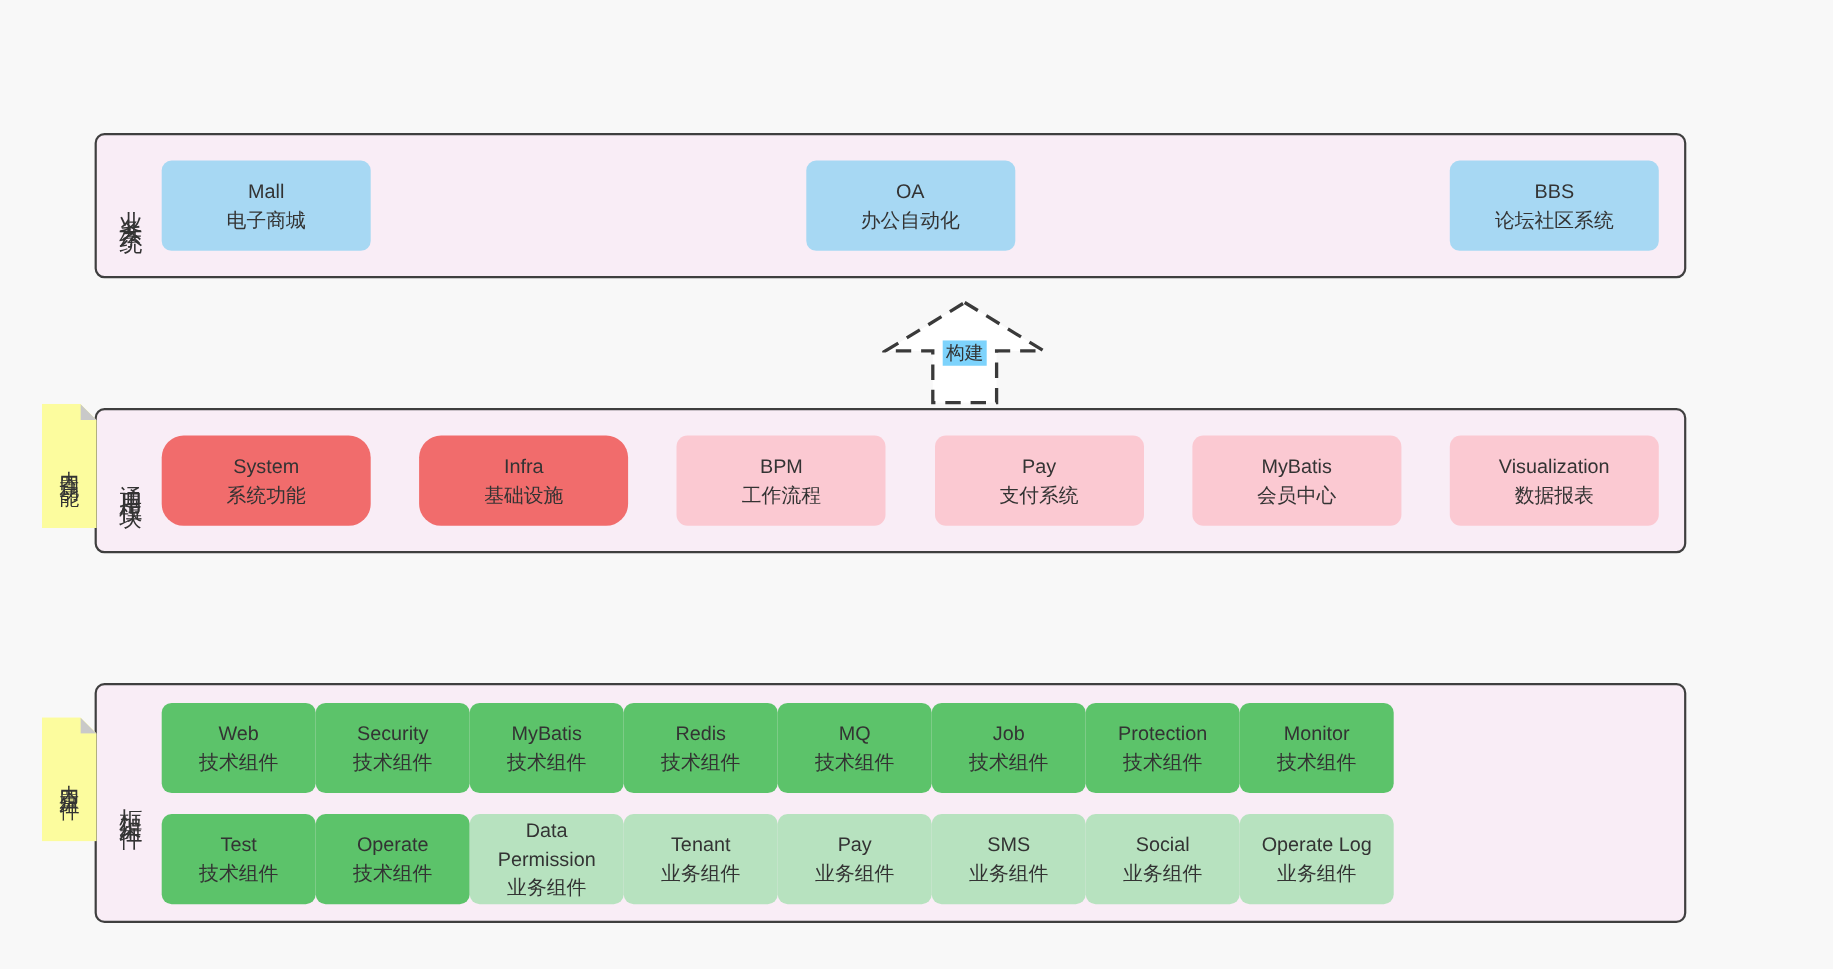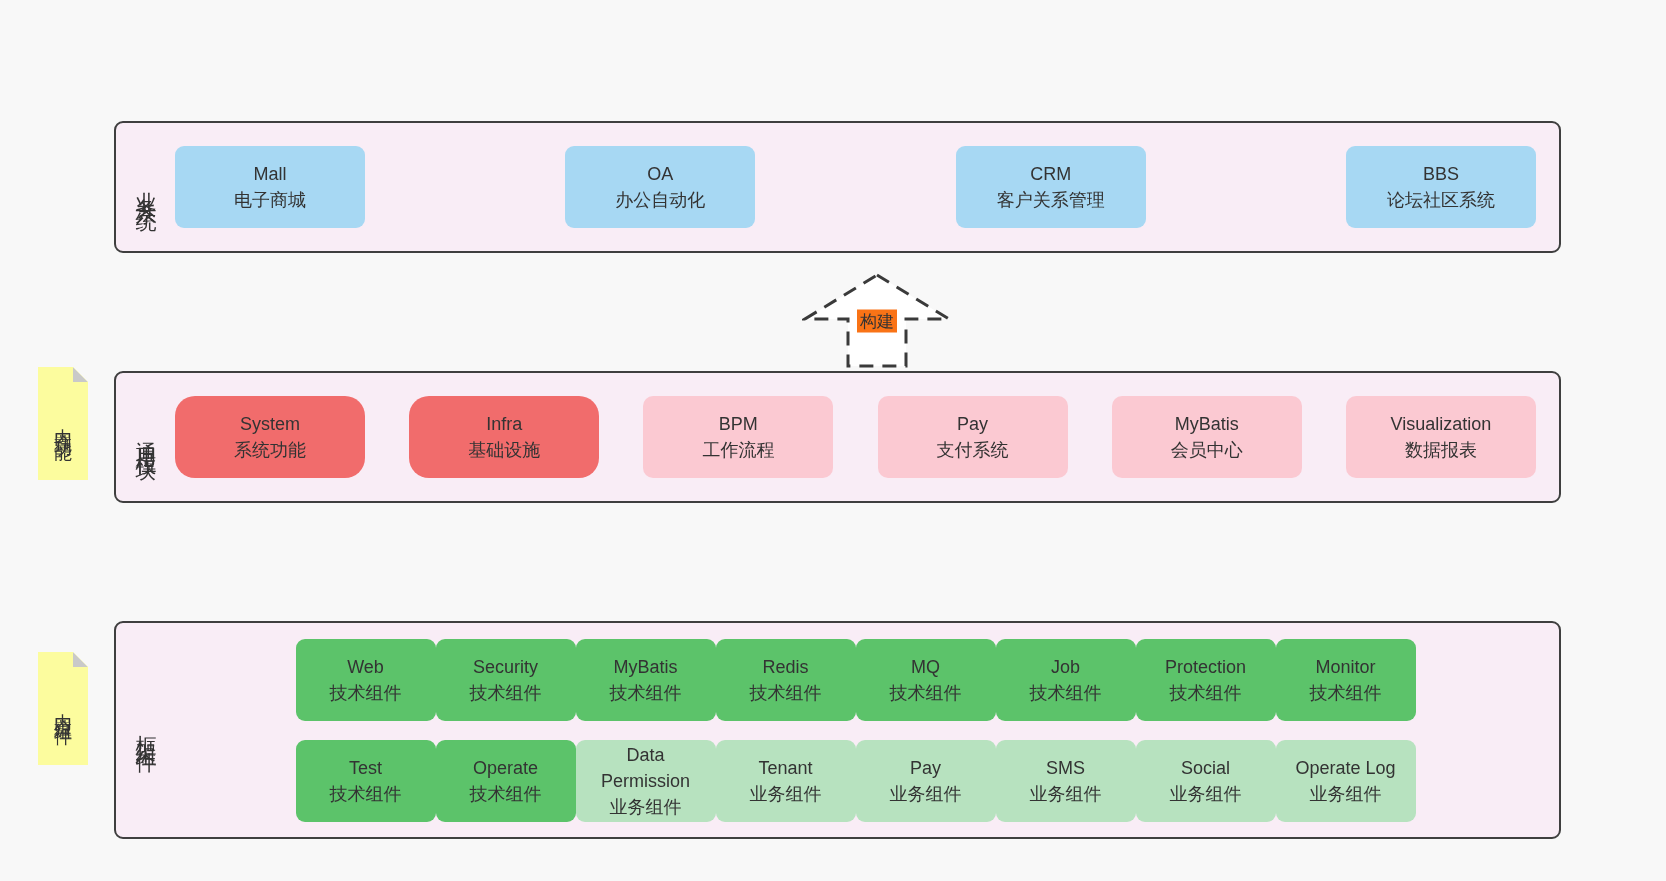--- a/index.html
+++ b/index.html
@@ -12,42 +12,41 @@
     width:1666px;height:881px;
     background:var(--page-bg,#f8f8f8);
     overflow:hidden;
   }
   .band{
     position:absolute;
     background:var(--band-bg,#f9edf6);
     border:2px solid var(--band-border,#3f3f3f);
     border-radius:9px;
     box-sizing:border-box;
-    margin-left:28px;
   }
   .band-label{
     position:absolute;
     left:16px;top:50%;
     transform:translateY(-50%);
     writing-mode:vertical-rl;
     text-orientation:upright;
     font-size:21px;
     letter-spacing:6px;
     color:var(--text,#333);
     white-space:nowrap;
   }
   .b-content{
     position:absolute;left:59px;right:23px;top:0;bottom:0;
     display:flex;align-items:center;justify-content:space-between;
   }
   .b3-content{
     position:absolute;left:59px;right:23px;top:16px;bottom:15px;
     display:flex;flex-direction:column;justify-content:space-between;
   }
-  .row{display:flex;justify-content:center;}
+  .row{display:flex;justify-content:flex-start;}
   .node{
     width:190px;height:82px;
     border-radius:9px;
     display:flex;flex-direction:column;
     align-items:center;justify-content:center;
     text-align:center;
     color:var(--text,#333);
     font-size:18px;line-height:26px;
     box-sizing:border-box;
     padding:2px 10px;
@@ -80,21 +79,21 @@
     color:var(--text,#333);
     white-space:nowrap;
   }
   .arrow{
     position:absolute;width:150px;height:97px;
   }
   .arrow svg{display:block;width:100%;height:100%;}
   .arrow-label{
     position:absolute;left:50%;top:50%;
     transform:translate(-50%,-50%);
-    background:#f97316;
+    background:#7dd3fc;
     padding:0 3px;
     font-size:17px;
     color:var(--text,#333);
     white-space:nowrap;
   }
 </style>
 </head>
 <body>
 
 <div id="canvas">
@@ -104,24 +103,20 @@
     <div class="b-content">
       <div class="node blue">
         <div>Mall</div>
         <div>电子商城</div>
       </div>
       <div class="node blue">
         <div>OA</div>
         <div>办公自动化</div>
       </div>
       <div class="node blue">
-        <div>CRM</div>
-        <div>客户关系管理</div>
-      </div>
-      <div class="node blue">
         <div>BBS</div>
         <div>论坛社区系统</div>
       </div>
     </div>
   </div>
 
   <div class="arrow" style="left:802px;top:272px;">
     <svg viewBox="0 0 150 97">
       <path d="M75 3 L147 47 L104 47 L104 94 L46 94 L46 47 L3 47 Z" fill="#ffffff" stroke="#3a3a3a" stroke-width="3" stroke-dasharray="14 9"></path>
     </svg>

